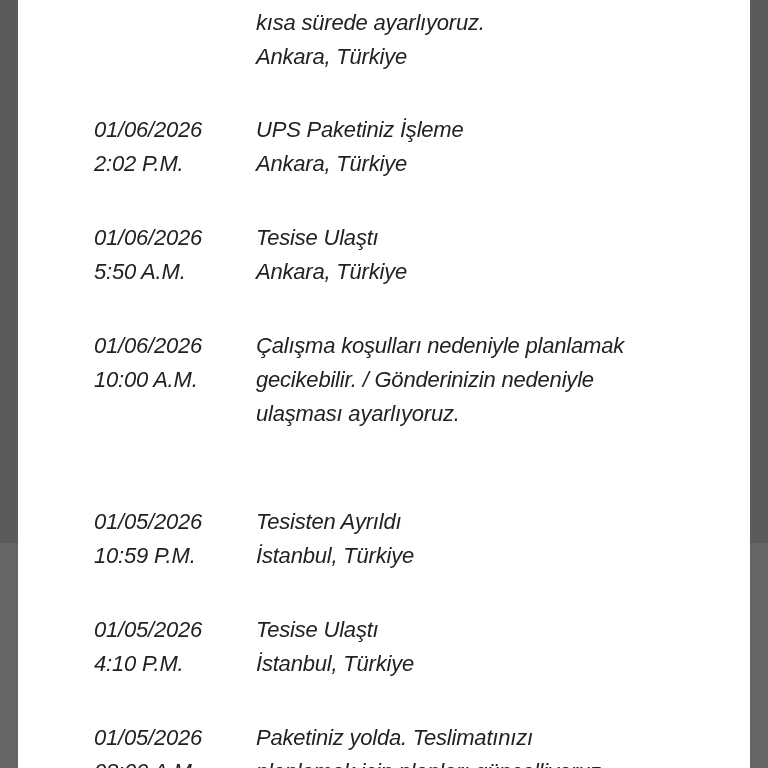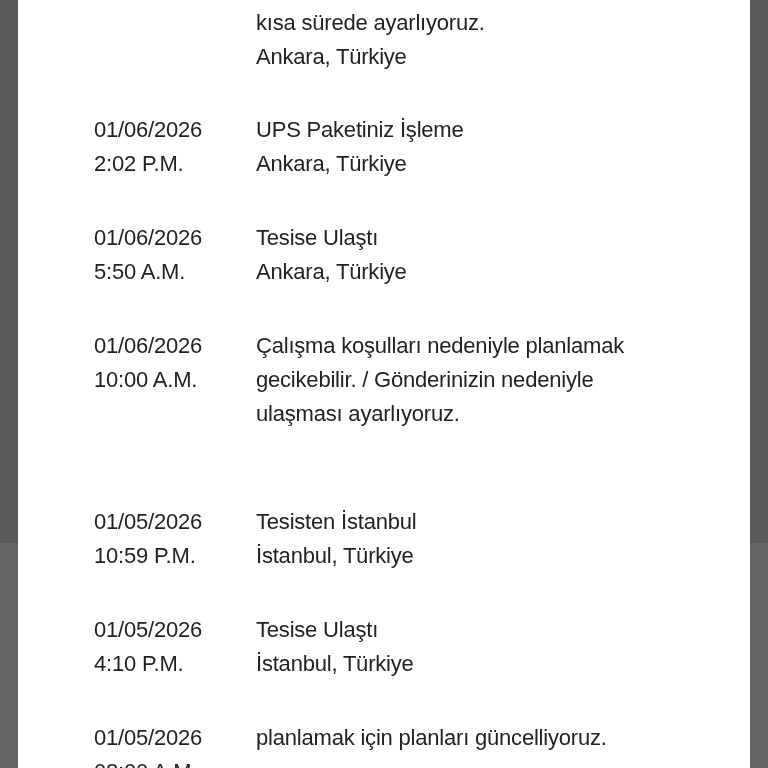--- a/index.html
+++ b/index.html
@@ -2,21 +2,21 @@
 <html><head>
 <meta charset="utf-8">
 <style>
   html,body{margin:0;padding:0;}
   body{width:768px;height:768px;overflow:hidden;position:relative;background:#5b5b5b;font-family:"Liberation Sans","DejaVu Sans",sans-serif;}
   .dim-lower{position:absolute;left:0;right:0;top:543px;bottom:0;background:#666;}
   .sheet{position:absolute;left:18px;top:0;width:732px;height:768px;background:#fff;}
   .row{position:absolute;left:76px;display:flex;font-size:22px;line-height:34px;color:#222;letter-spacing:-0.2px;}
   .when{width:162px;flex:none;}
   .what{width:440px;}
-  .line{display:block;white-space:nowrap;}
+  .line{display:block;white-space:nowrap;font-style:italic;}
 </style>
 </head>
 <body>
 
 <div class="dim-lower"></div>
 <div class="sheet">
 
   <div class="row" style="top:6px;">
     <div class="when">
         <span class="line"></span>
@@ -60,21 +60,21 @@
       <span class="line">ulaşması ayarlıyoruz.</span>
     </div>
   </div>
 
   <div class="row" style="top:505px;">
     <div class="when">
       <span class="line">01/05/2026</span>
       <span class="line">10:59 P.M.</span>
     </div>
     <div class="what">
-      <span class="line">Tesisten İstanbul</span>
+      <span class="line">Tesisten Ayrıldı</span>
       <span class="line">İstanbul, Türkiye</span>
     </div>
   </div>
 
   <div class="row" style="top:613px;">
     <div class="when">
       <span class="line">01/05/2026</span>
       <span class="line">4:10 P.M.</span>
     </div>
     <div class="what">
@@ -82,17 +82,18 @@
       <span class="line">İstanbul, Türkiye</span>
     </div>
   </div>
 
   <div class="row" style="top:721px;">
     <div class="when">
       <span class="line">01/05/2026</span>
       <span class="line">08:00 A.M.</span>
     </div>
     <div class="what">
+      <span class="line">Paketiniz yolda. Teslimatınızı</span>
       <span class="line">planlamak için planları güncelliyoruz.</span>
     </div>
   </div>
 
 </div>
 
 </body></html>

